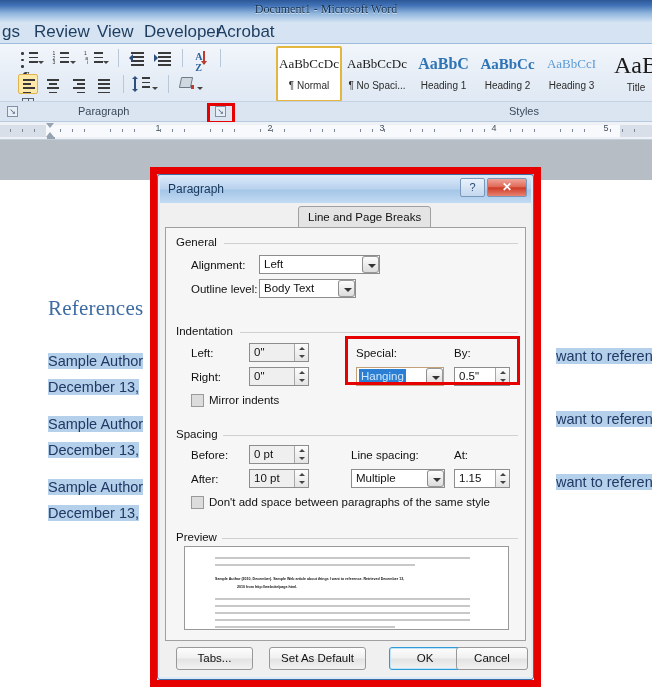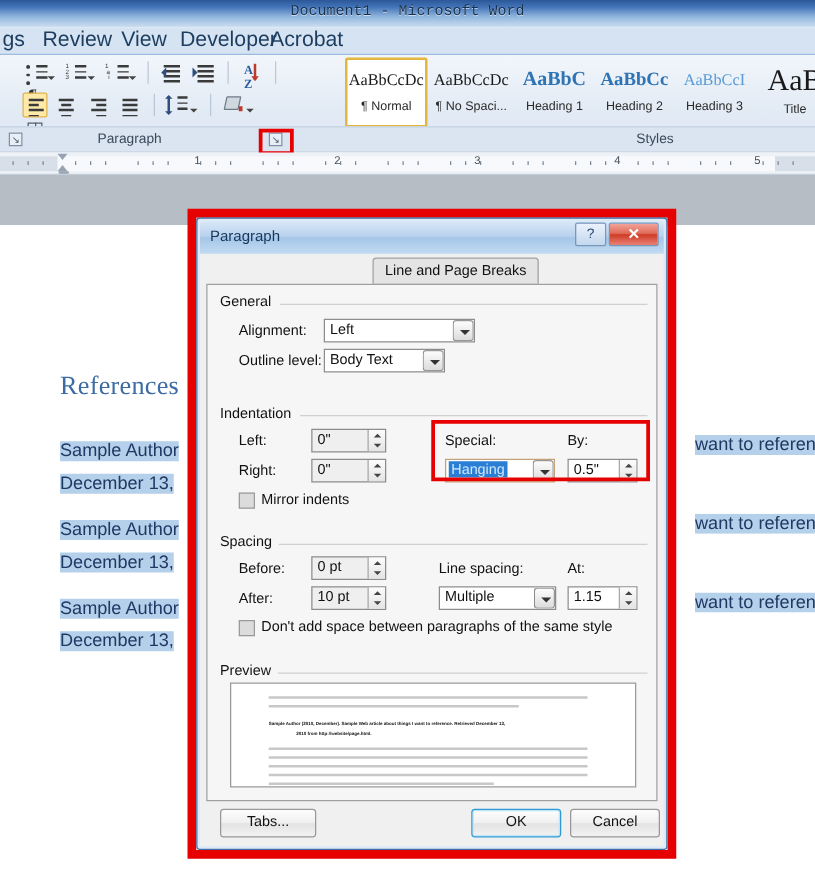--- a/index.html
+++ b/index.html
@@ -14,21 +14,21 @@
   
   .word-window { position:absolute; inset:0; }
 
   .titlebar {
     position:absolute; left:0; top:0; width:652px; height:22px;
     background: linear-gradient(to bottom,#2b5797 0%, #4273b8 25%, #8fb4dc 60%, #cfe0f2 100%);
     overflow:hidden;
   }
   .titlebar-text {
     position:absolute; left:0; right:0; top:2px; text-align:center;
-    font-size:12px; color:#16324f; font-family:Liberation Mono, monospace;
+    font-size:12px; color:#16324f; font-family:Liberation Serif, serif;
     text-shadow: 0 1px 0 rgba(255,255,255,.6);
   }
 
   .ribbon-tabs {
     position:absolute; left:0; top:22px; width:652px; height:22px;
     background:#d6e3f2;
     border-bottom:1px solid #9dbbdc;
   }
   .ribbon-tabs .tab {
     position:absolute; top:0; font-size:17px; color:#1c3d5f;
@@ -231,21 +231,21 @@
   .pv-line { position:absolute; height:2px; background:#c8c8c8; }
   .pv-text { position:absolute; font-size:3.6px; color:#111; line-height:5px;
              font-family:"Liberation Sans", sans-serif; white-space:nowrap;}
 
   .dlg-buttons { position:absolute; left:7px; right:7px; bottom:8px; height:24px;}
   .btn {
     position:absolute; top:0; height:23px; line-height:21px; text-align:center;
     font-size:11.5px; color:#111; border:1px solid #989898; border-radius:3px;
     background:linear-gradient(to bottom,#fdfdfd 0%,#f0f0f0 48%,#e3e3e3 52%,#f2f2f2 100%);
   }
-  .btn.default { border:1px solid #2e9bd6; box-shadow: inset 0 0 0 1px #bfe4f7; }
+  .btn.default { border:1px solid #2e9bd6; box-shadow: inset 0 0 0 1px #bfe4f7; margin-left: 12px; }
 </style>
 </head>
 <body>
 
 <div class="word-window">
 
   <div class="titlebar">
     <div class="titlebar-text">Document1 - Microsoft Word</div>
   </div>
 
@@ -608,20 +608,21 @@
           <div class="pv-line" style="left:30px; top:58px; width:255px;"></div>
           <div class="pv-line" style="left:30px; top:65px; width:255px;"></div>
           <div class="pv-line" style="left:30px; top:72px; width:255px;"></div>
           <div class="pv-line" style="left:30px; top:79px; width:180px;"></div>
         </div>
       </div>
     </div>
 
     <div class="dlg-buttons">
       <div class="btn" style="left:11px; width:77px;">Tabs...</div>
+      <div class="btn" style="left:104px; width:97px;">Set As Default</div>
       <div class="btn default" style="left:212px; width:72px;">OK</div>
       <div class="btn" style="left:291px; width:72px;">Cancel</div>
     </div>
   </div>
 
   <div class="red-box" style="left:345px; top:336px; width:175px; height:49px;"></div>
 
 </div>
 
 </body></html>

